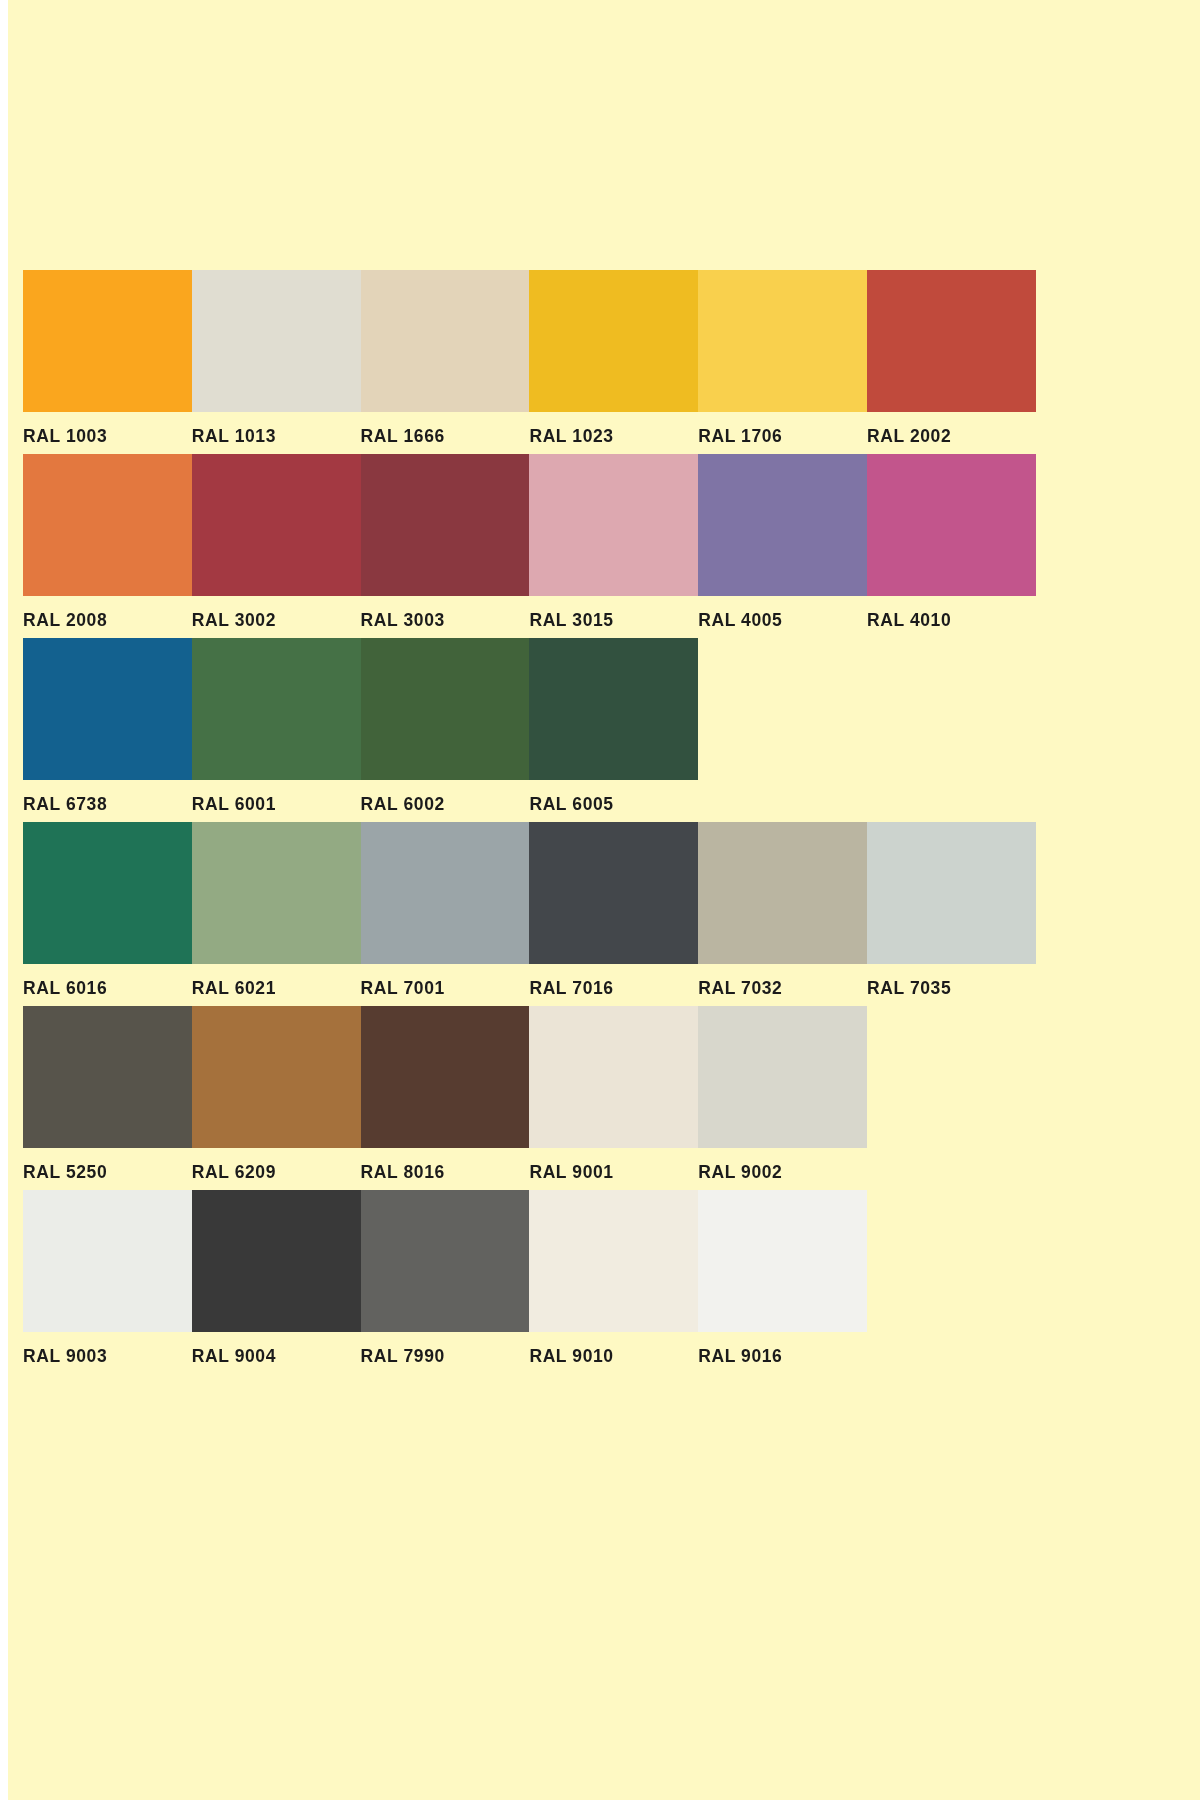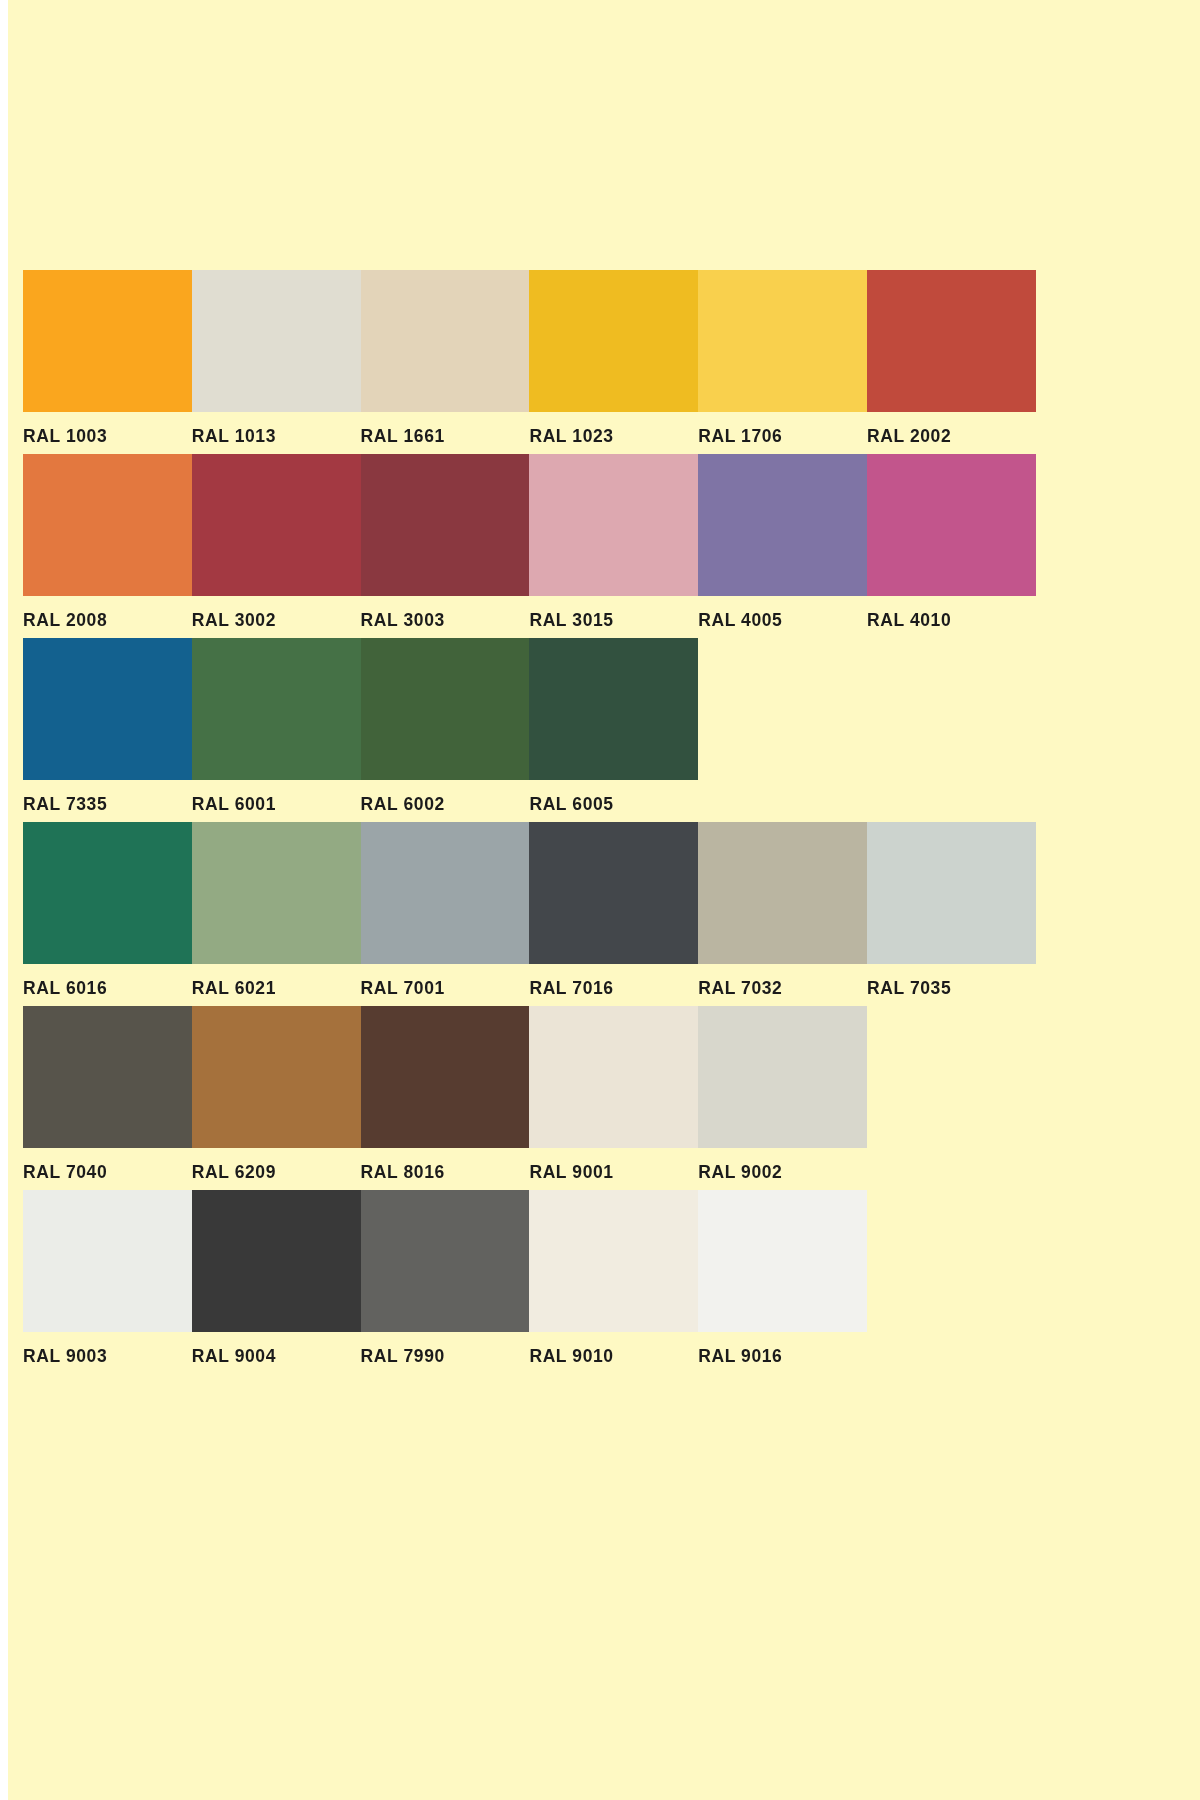--- a/index.html
+++ b/index.html
@@ -76,21 +76,21 @@
         <div class="swatch-cell">
           <div class="swatch-chip" style="background-color: rgb(250, 166, 30);"></div>
           <div class="swatch-label">RAL 1003</div>
         </div>
         <div class="swatch-cell">
           <div class="swatch-chip" style="background-color: rgb(224, 221, 209);"></div>
           <div class="swatch-label">RAL 1013</div>
         </div>
         <div class="swatch-cell">
           <div class="swatch-chip" style="background-color: rgb(227, 212, 185);"></div>
-          <div class="swatch-label">RAL 1661</div>
+          <div class="swatch-label">RAL 1666</div>
         </div>
         <div class="swatch-cell">
           <div class="swatch-chip" style="background-color: rgb(239, 188, 33);"></div>
           <div class="swatch-label">RAL 1023</div>
         </div>
         <div class="swatch-cell">
           <div class="swatch-chip" style="background-color: rgb(249, 208, 77);"></div>
           <div class="swatch-label">RAL 1706</div>
         </div>
         <div class="swatch-cell">
@@ -120,21 +120,21 @@
           <div class="swatch-label">RAL 4005</div>
         </div>
         <div class="swatch-cell">
           <div class="swatch-chip" style="background-color: rgb(194, 85, 140);"></div>
           <div class="swatch-label">RAL 4010</div>
         </div>
       </div>
       <div class="swatch-row">
         <div class="swatch-cell">
           <div class="swatch-chip" style="background-color: rgb(19, 97, 143);"></div>
-          <div class="swatch-label">RAL 7335</div>
+          <div class="swatch-label">RAL 6738</div>
         </div>
         <div class="swatch-cell">
           <div class="swatch-chip" style="background-color: rgb(69, 113, 70);"></div>
           <div class="swatch-label">RAL 6001</div>
         </div>
         <div class="swatch-cell">
           <div class="swatch-chip" style="background-color: rgb(65, 99, 58);"></div>
           <div class="swatch-label">RAL 6002</div>
         </div>
         <div class="swatch-cell">
@@ -164,21 +164,21 @@
           <div class="swatch-label">RAL 7032</div>
         </div>
         <div class="swatch-cell">
           <div class="swatch-chip" style="background-color: rgb(204, 211, 206);"></div>
           <div class="swatch-label">RAL 7035</div>
         </div>
       </div>
       <div class="swatch-row">
         <div class="swatch-cell">
           <div class="swatch-chip" style="background-color: rgb(87, 84, 75);"></div>
-          <div class="swatch-label">RAL 7040</div>
+          <div class="swatch-label">RAL 5250</div>
         </div>
         <div class="swatch-cell">
           <div class="swatch-chip" style="background-color: rgb(165, 113, 60);"></div>
           <div class="swatch-label">RAL 6209</div>
         </div>
         <div class="swatch-cell">
           <div class="swatch-chip" style="background-color: rgb(87, 60, 48);"></div>
           <div class="swatch-label">RAL 8016</div>
         </div>
         <div class="swatch-cell">

